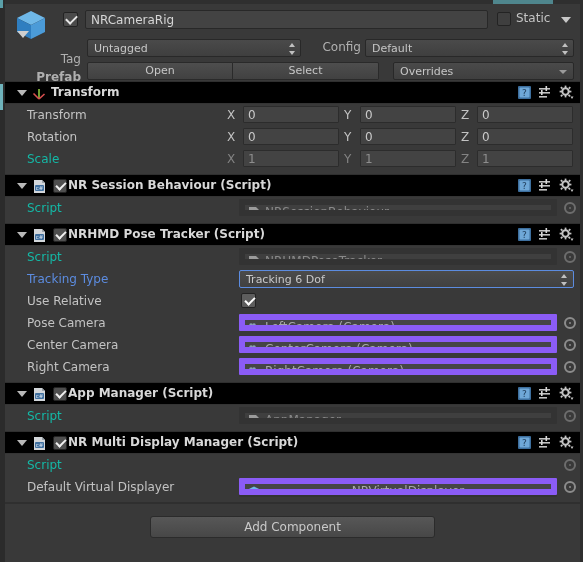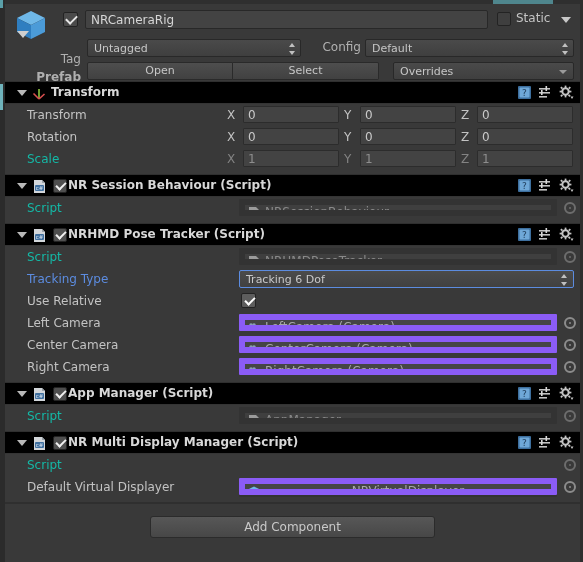--- a/index.html
+++ b/index.html
@@ -345,21 +345,21 @@
           </div>
           <div class="row">
             <div class="rlbl sel">Tracking Type</div>
             <div class="dd-blue">Tracking 6 Dof<span class="dd-arrows" style="right:5px;top:3px;"></span></div>
           </div>
           <div class="row">
             <div class="rlbl ">Use Relative</div>
             <div class="chk-sq"></div>
           </div>
           <div class="row">
-            <div class="rlbl ">Left Camera</div>
+            <div class="rlbl ">Pose Camera</div>
             <div class="objfield " style="left:234px;top:2px;width:318px;"><svg class="oicon" viewBox="0 0 14 14">
   <rect x="1.5" y="5" width="7.5" height="5.5" rx="1" fill="#9fb2c4"></rect>
   <polygon points="9,6.5 12.5,4.5 12.5,11 9,9" fill="#7f94a8"></polygon>
   <circle cx="4" cy="4" r="1.8" fill="#8ba0b4"></circle>
   <circle cx="7" cy="4" r="1.8" fill="#8ba0b4"></circle>
 </svg>LeftCamera (Camera)</div>
             <div class="objsel " style="left:559px;top:5px;"></div>
           </div>
           <div class="row">
             <div class="rlbl ">Center Camera</div>

